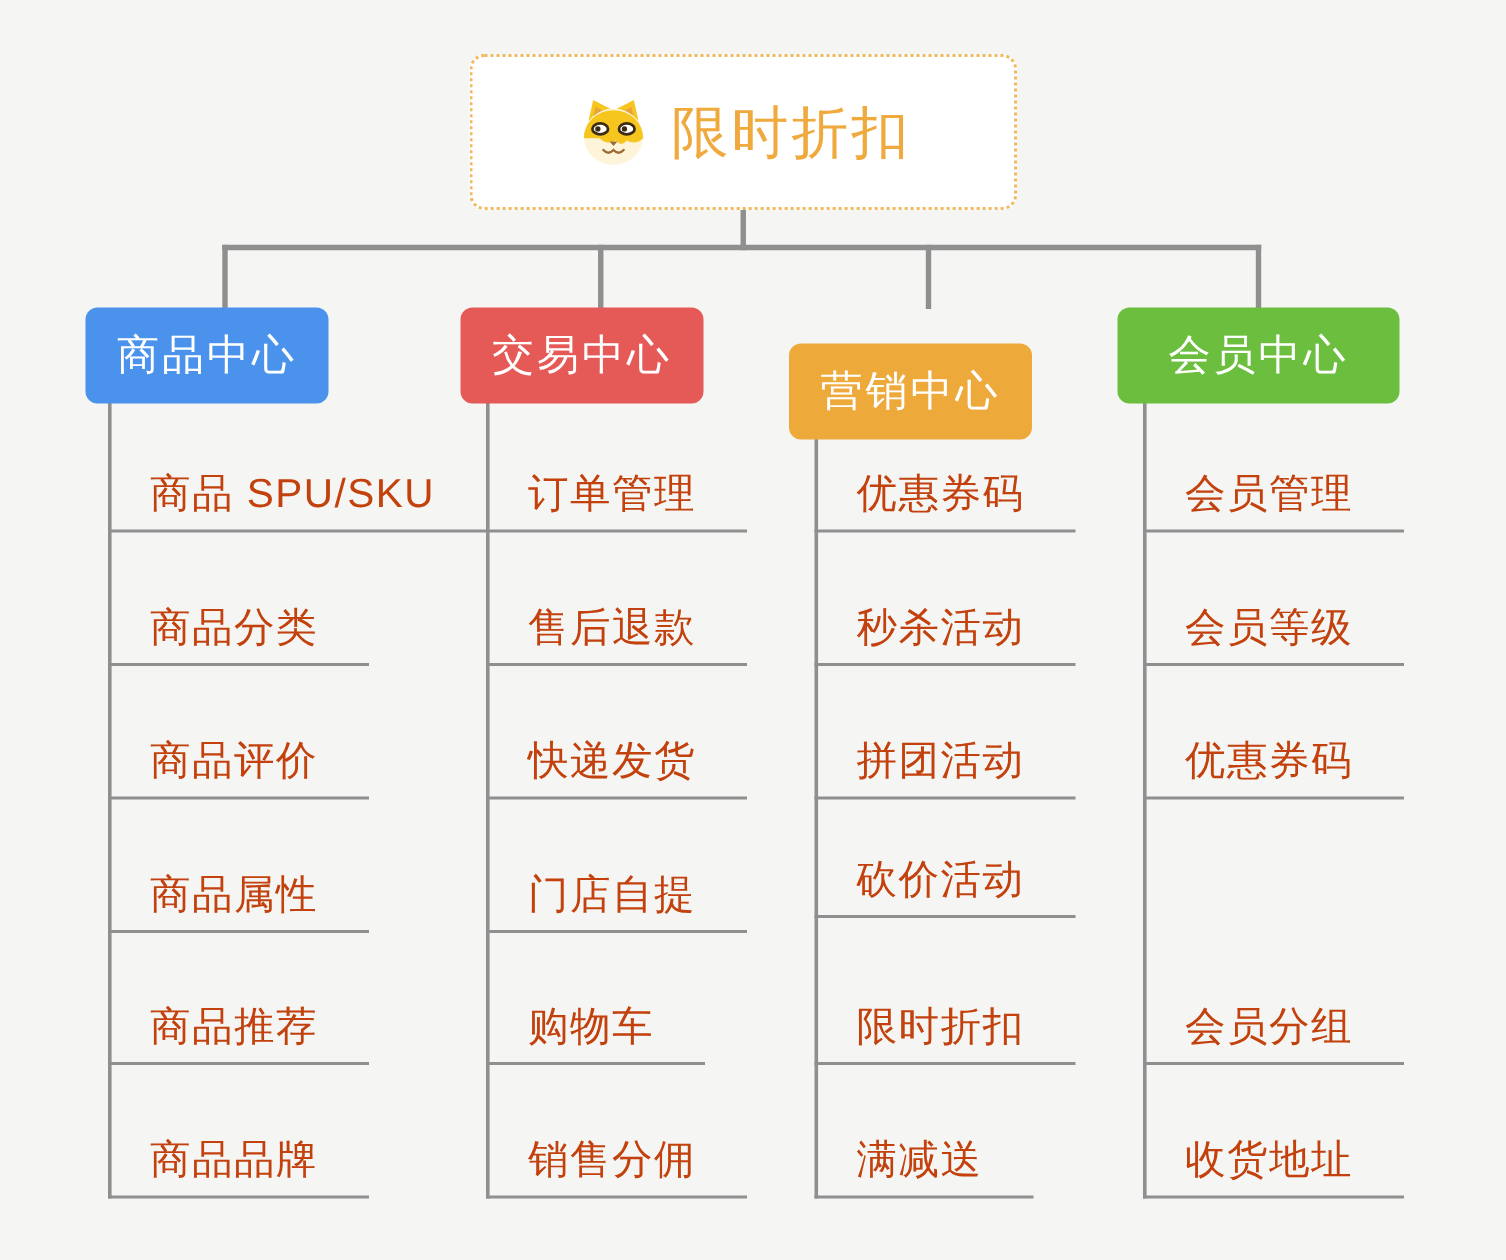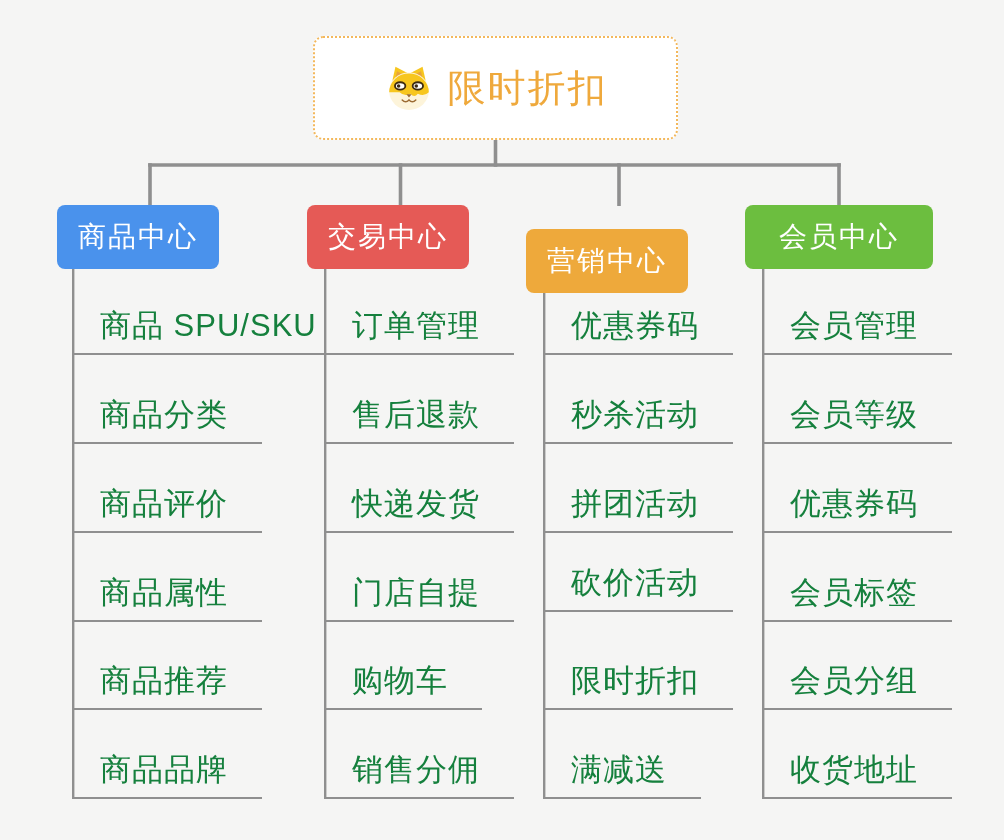--- a/index.html
+++ b/index.html
@@ -29,21 +29,21 @@
   }
   .center-node .node-label{
     color:#ffffff;font-size:28px;letter-spacing:2px;
   }
 
   .topic-item{
     position:absolute;height:44px;box-sizing:border-box;z-index:1;
     border-bottom:2px solid #8f8f8f;
     padding:0 34px 6px 28px;
     display:flex;align-items:flex-end;
-    font-size:31px;color:#15803d;letter-spacing:1px;white-space:nowrap;
+    font-size:27px;color:#c2410c;letter-spacing:1px;white-space:nowrap;
   }
 </style>
 </head>
 <body>
 
 <div id="canvas">
 
   <svg class="connectors" width="1004" height="840">
     <g stroke="#8f8f8f" fill="none">
 
@@ -110,17 +110,16 @@
   <div class="topic-item" style="left:543px;top:568px">砍价活动</div>
   <div class="topic-item" style="left:543px;top:666px">限时折扣</div>
   <div class="topic-item" style="left:543px;top:755px">满减送</div>
 
   <div class="center-node" style="left: 745px; width: 188px; background-color: rgb(108, 190, 63);">
     <span class="node-label">会员中心</span>
   </div>
   <div class="topic-item" style="left:762px;top:311px">会员管理</div>
   <div class="topic-item" style="left:762px;top:400px">会员等级</div>
   <div class="topic-item" style="left:762px;top:489px">优惠券码</div>
-  <div class="topic-item" style="left:762px;top:578px">会员标签</div>
   <div class="topic-item" style="left:762px;top:666px">会员分组</div>
   <div class="topic-item" style="left:762px;top:755px">收货地址</div>
 
 </div>
 
 </body></html>

